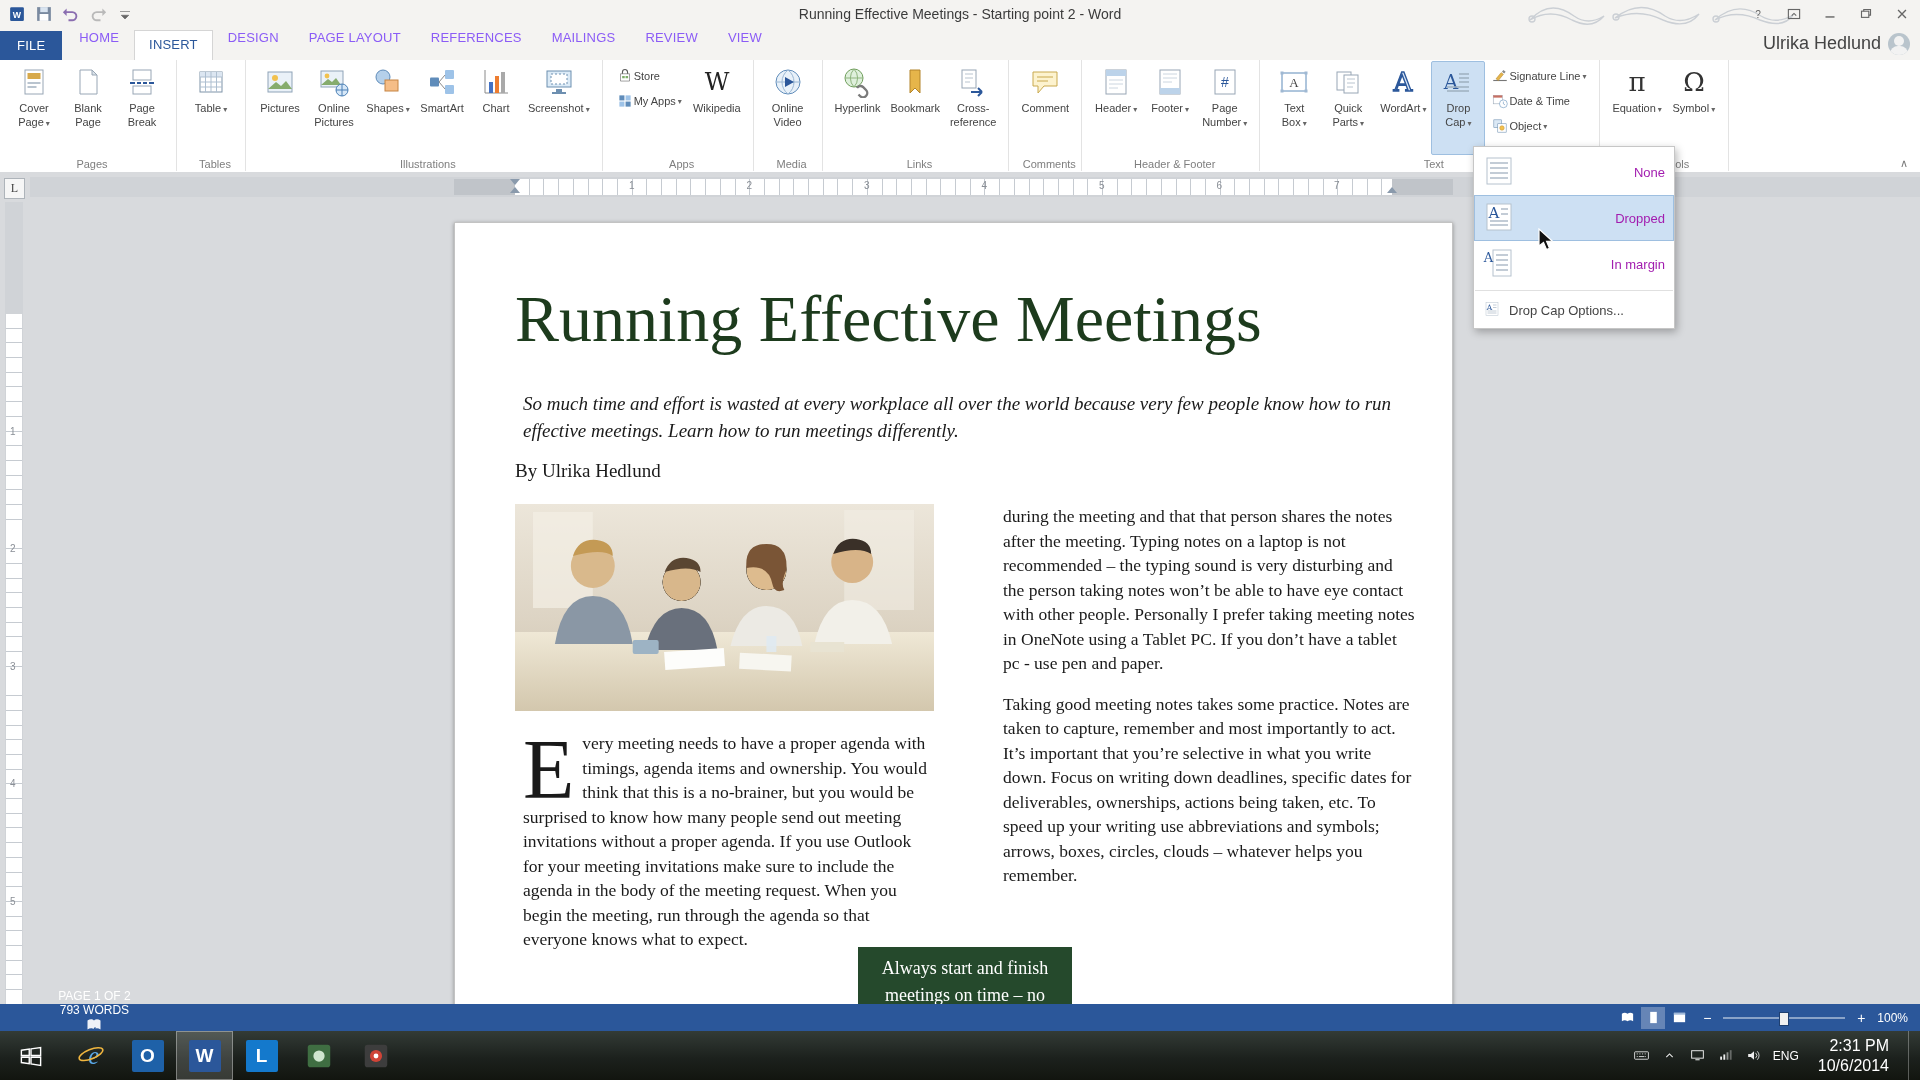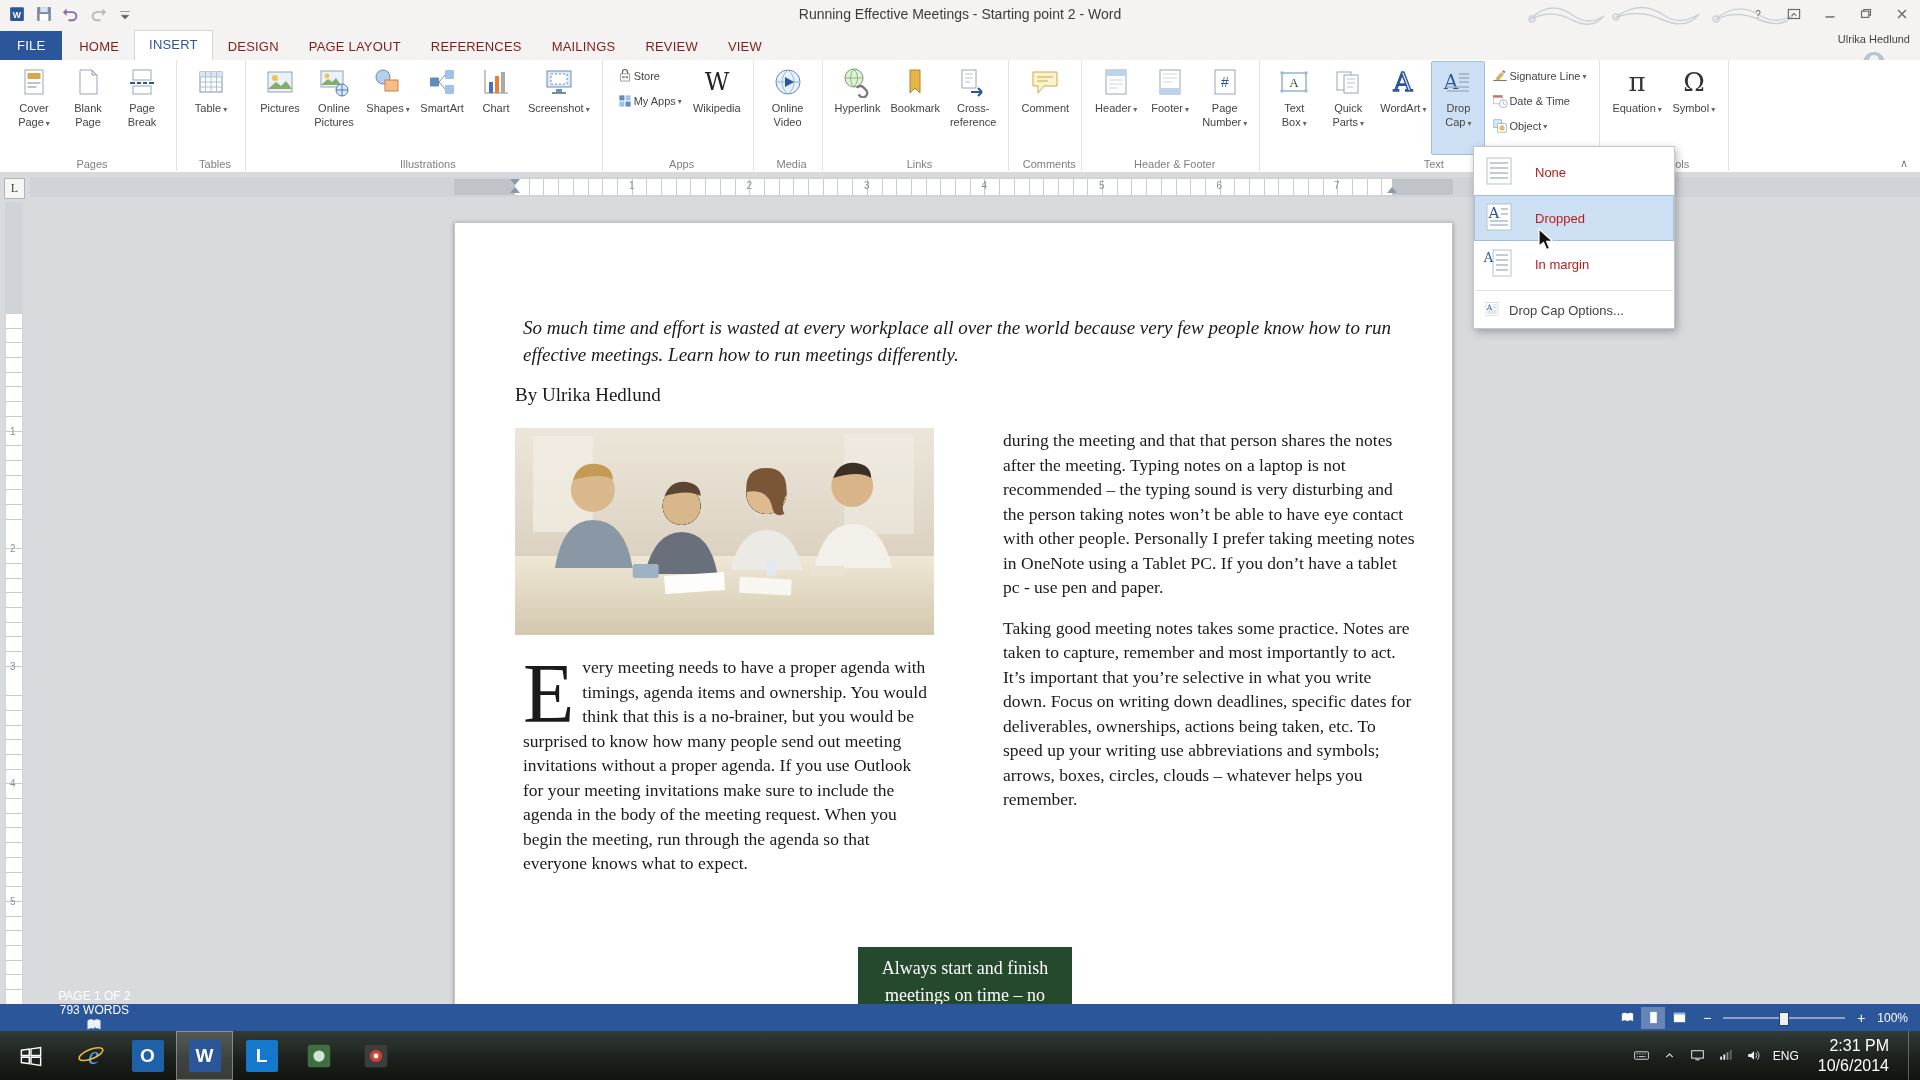--- a/index.html
+++ b/index.html
@@ -13,26 +13,26 @@
   .qbtn{width:26px;height:26px;display:flex;align-items:center;justify-content:center;}
   #title-text{position:absolute;left:50%;top:6px;transform:translateX(-50%);
     font-size:14px;color:#3b3b3b;white-space:nowrap;}
   #win-controls{position:absolute;right:0;top:0;display:flex;}
   .wbtn{width:36px;height:27px;display:flex;align-items:center;justify-content:center;
     color:#5c5c5c;font-size:13px;}
 
   
   #tabrow{position:absolute;top:30px;left:0;right:0;height:30px;background:#f4f3f1;
     display:flex;align-items:flex-end;}
-  .tab{padding:7px 15px 6px;font-size:13px;color:#7f1d1d;letter-spacing:.2px;}
+  .tab{padding:7px 15px 15px;font-size:13px;color:#8b5cf6;letter-spacing:.2px;}
   .tab.file{background:#2b579a;color:#fff;padding:7px 17px;margin-right:2px;}
   .tab.active{background:#fff;color:#2b579a;border:1px solid #d5d5d5;border-bottom:none;
     padding:6px 14px 8px;}
-  #user-area{position:absolute;right:10px;top:33px;display:flex;align-items:center;gap:7px;
-    font-size:11px;color:#444;flex-direction:column;}
+  #user-area{position:absolute;right:10px;top:33px;display:flex;gap:7px;
+    font-size:18px;color:#444;}
   #avatar{width:22px;height:22px;border-radius:50%;background:#b9c4cc;position:relative;overflow:hidden;}
   #avatar:before{content:"";position:absolute;left:6px;top:3px;width:10px;height:10px;border-radius:50%;background:#f2f2f2;}
   #avatar:after{content:"";position:absolute;left:2px;top:13px;width:18px;height:12px;border-radius:8px 8px 0 0;background:#f2f2f2;}
 
   
   #ribbon{position:absolute;top:60px;left:0;right:0;height:112px;background:#fff;
     border-bottom:1px solid #d5d5d5;}
   #ribbon-groups{display:flex;height:111px;}
   .rgroup{position:relative;display:flex;flex-direction:column;padding:1px 7px 14px;
     border-right:1px solid #e3e3e3;flex:none;}
@@ -84,21 +84,21 @@
   #dropcap{float:left;font-size:84px;line-height:.78;padding:6px 8px 0 0;
     font-family:"Liberation Serif",serif;}
   #callout{position:absolute;left:403px;top:724px;width:214px;min-height:92px;
     background:#25492c;color:#fff;font-size:18px;line-height:1.5;text-align:center;
     padding:8px 12px;box-sizing:border-box;font-family:"Liberation Serif",serif;}
 
   
   #dropcap-menu{position:absolute;left:1473px;top:146px;width:200px;background:#fff;
     border:1px solid #c6c6c6;box-shadow:2px 3px 8px rgba(0,0,0,.28);z-index:50;padding:2px 0;}
   .menu-item{display:flex;align-items:center;gap:20px;height:46px;padding:0 8px;
-    font-size:13px;color:#b91c1c;border:1px solid transparent;box-sizing:border-box;}
+    font-size:13px;color:#a21caf;border:1px solid transparent;box-sizing:border-box;justify-content:space-between;}
   .menu-item.selected{background:#cde0f3;border-color:#9ebfe0;}
   .menu-sep{border-top:1px solid #e0e0e0;margin:3px 1px;}
   .menu-option{display:flex;align-items:center;gap:9px;height:32px;padding:0 10px;
     font-size:13px;color:#444;}
   #cursor{position:absolute;left:1538px;top:228px;z-index:60;}
 
   
   #status-bar{position:absolute;left:0;right:0;bottom:49px;height:27px;background:#2b579a;
     color:#fff;display:flex;align-items:center;font-size:12px;}
   #status-left{display:flex;align-items:center;padding-left:16px;flex-direction:column;}
@@ -546,20 +546,21 @@
           <span class="rulnumv" style="top: 223.5px;">1</span>
           <span class="rulnumv" style="top: 341px;">2</span>
           <span class="rulnumv" style="top: 458.5px;">3</span>
           <span class="rulnumv" style="top: 576px;">4</span>
           <span class="rulnumv" style="top: 693.5px;">5</span>
         </div>
     </div>
 
     <div id="page">
       <div id="page-inner">
+        <h1 id="doc-title">Running Effective Meetings</h1>
         <p id="doc-intro" class="bodyp" style="font-size:19px;">So much time and effort is wasted at every workplace all over the world because very few people know how to run effective meetings. Learn how to run meetings differently.</p>
         <p id="doc-byline">By Ulrika Hedlund</p>
 
         <div id="columns">
           <div id="col-left">
             <svg id="meeting-photo" viewBox="0 0 420 207" preserveAspectRatio="none">
               <defs>
                 <linearGradient id="bgph" x1="0" y1="0" x2="0" y2="1">
                   <stop offset="0" stop-color="#ece6da"></stop>
                     <stop offset=".55" stop-color="#ddd4c4"></stop>

